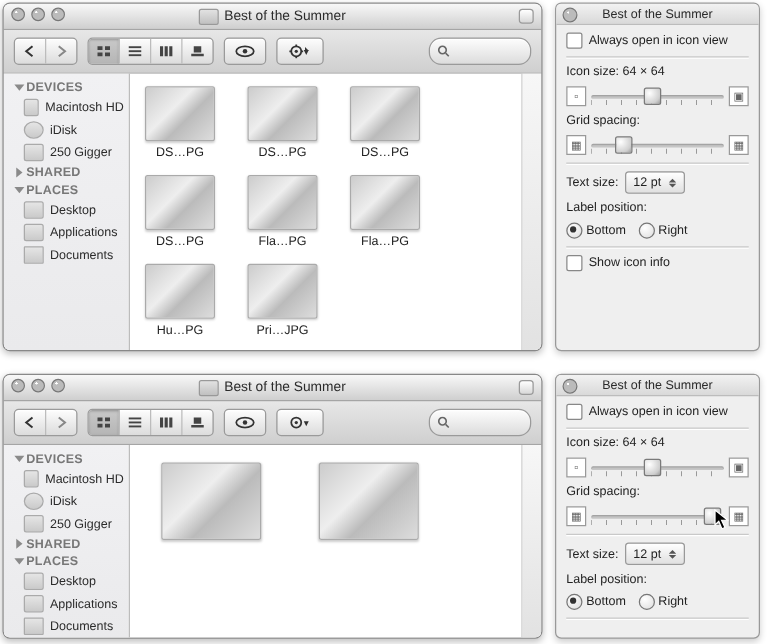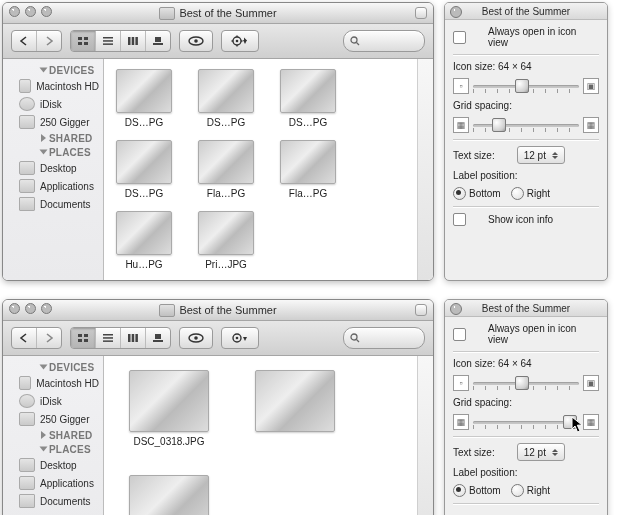--- a/index.html
+++ b/index.html
@@ -52,21 +52,21 @@
   .seg .cell svg{display:block;}
   .seg .cell.sel{background:linear-gradient(#c9c9c9,#b5b5b5);box-shadow:inset 0 1px 2px rgba(0,0,0,.25);}
   .btn-pill{height:20px;border:1px solid #9a9a9a;border-radius:4px;background:linear-gradient(#fdfdfd,#dcdcdc);
     display:flex;align-items:center;justify-content:center;box-shadow:inset 0 1px 0 #fff;}
   .btn-pill.search{flex:1;max-width:90px;border-radius:10px;justify-content:flex-start;padding:0 6px;color:#777;}
   .search svg{margin-right:3px;}
   
   .body{display:flex;flex:1;background:#fff;min-height:0;}
   .sidebar{width:100px;background:linear-gradient(#f1f1f3,#eaeaec);border-right:1px solid #bcbcbc;
     font-size:10px;padding-top:4px;}
-  .side-hd{padding:2px 6px 1px 10px;color:#777;font-weight:bold;letter-spacing:.2px;display:flex;align-items:center;gap:3px;margin-left:28px;}
+  .side-hd{padding:2px 6px 1px 10px;color:#777;font-weight:bold;letter-spacing:.2px;display:flex;align-items:center;gap:3px;}
   .side-hd .tri{display:inline-block;border-style:solid;border-width:4px 0 4px 5px;
     border-color:transparent transparent transparent #8a8a8a;transform:translateY(-1px);}
   .side-hd.open .tri{transform:rotate(90deg) translateX(-1px);}
   .side-item{display:flex;align-items:center;gap:5px;padding:2px 4px 2px 16px;color:#2b2b2b;cursor:default;white-space:nowrap;}
   .side-item .ic{width:14px;height:12px;background:linear-gradient(#e5e5e5,#cacaca);border:1px solid #aaa;border-radius:2px;display:inline-block;}
   .side-item .ic.disk{border-radius:2px;}
   .side-item .ic.sphere{border-radius:50%;}
   .side-item .ic.docs{border-radius:1px;}
   .side-item .ic.app{border-radius:2px;}
   
@@ -92,21 +92,21 @@
   .inspector{
     width:162px;background:#efefef;border:1px solid #999;border-radius:5px;
     box-shadow:0 2px 6px rgba(0,0,0,.2);overflow:hidden;
     display:flex;flex-direction:column;
   }
   .insp-title{height:16px;background:linear-gradient(#f2f2f2,#d9d9d9);display:flex;align-items:center;
     justify-content:center;border-bottom:1px solid #bcbcbc;position:relative;}
   .insp-close{position:absolute;left:5px;top:3px;width:10px;height:10px;border-radius:50%;
     background:radial-gradient(circle at 35% 30%,#fff 0 8%,#bbb 10% 80%,#888);border:1px solid #777;}
   .insp-body{padding:6px 8px 4px 8px;display:flex;flex-direction:column;gap:6px;font-size:10px;color:#222;}
-  .insp-body .line{display:flex;align-items:center;gap:22px;}
+  .insp-body .line{display:flex;align-items:center;gap:5px;}
   .chk{width:11px;height:11px;border:1px solid #888;border-radius:2px;background:#fff;position:relative;flex:0 0 auto;}
   .chk.on::after{content:"";position:absolute;left:1px;top:-1px;width:9px;height:6px;border-left:2px solid #333;border-bottom:2px solid #333;transform:rotate(-45deg);}
   .sep{height:1px;background:#c9c9c9;box-shadow:0 1px 0 #fff;}
   .sliderrow{display:flex;align-items:center;gap:4px;}
   .slider-ctrl{flex:1;height:14px;position:relative;display:flex;align-items:center;}
   .slider-ctrl .trk{flex:1;height:3px;background:#c6c6c6;border-radius:2px;position:relative;box-shadow:inset 0 1px 1px rgba(0,0,0,.2);}
   .slider-ctrl .ticks{position:absolute;left:0;right:0;top:10px;height:4px;
     background:repeating-linear-gradient(90deg,#999 0 1px,transparent 1px 12px);}
   .slider-ctrl .knob{position:absolute;top:0;width:12px;height:12px;border-radius:2px;
     background:radial-gradient(circle at 30% 30%,#fff,#cfcfcf 70%,#9a9a9a);border:1px solid #7a7a7a;}
@@ -471,24 +471,20 @@
             </div>
           <div class="side-item">
               <span class="ic docs"></span>
               <span>Documents</span>
             </div>
         </div>
         <div class="iconpane">
           <div class="iconwrap large" id="icons-bottom">
               <div class="icon-item">
                 <div class="thumb"></div>
-                <div class="icon-label">DSC_0318.JPG</div>
-              </div>
-              <div class="icon-item">
-                <div class="thumb"></div>
               </div>
               <div class="icon-item">
                 <div class="thumb"></div>
               </div>
             </div>
         </div>
         <div class="scrollstrip"></div>
       </div>
 
     </div>

